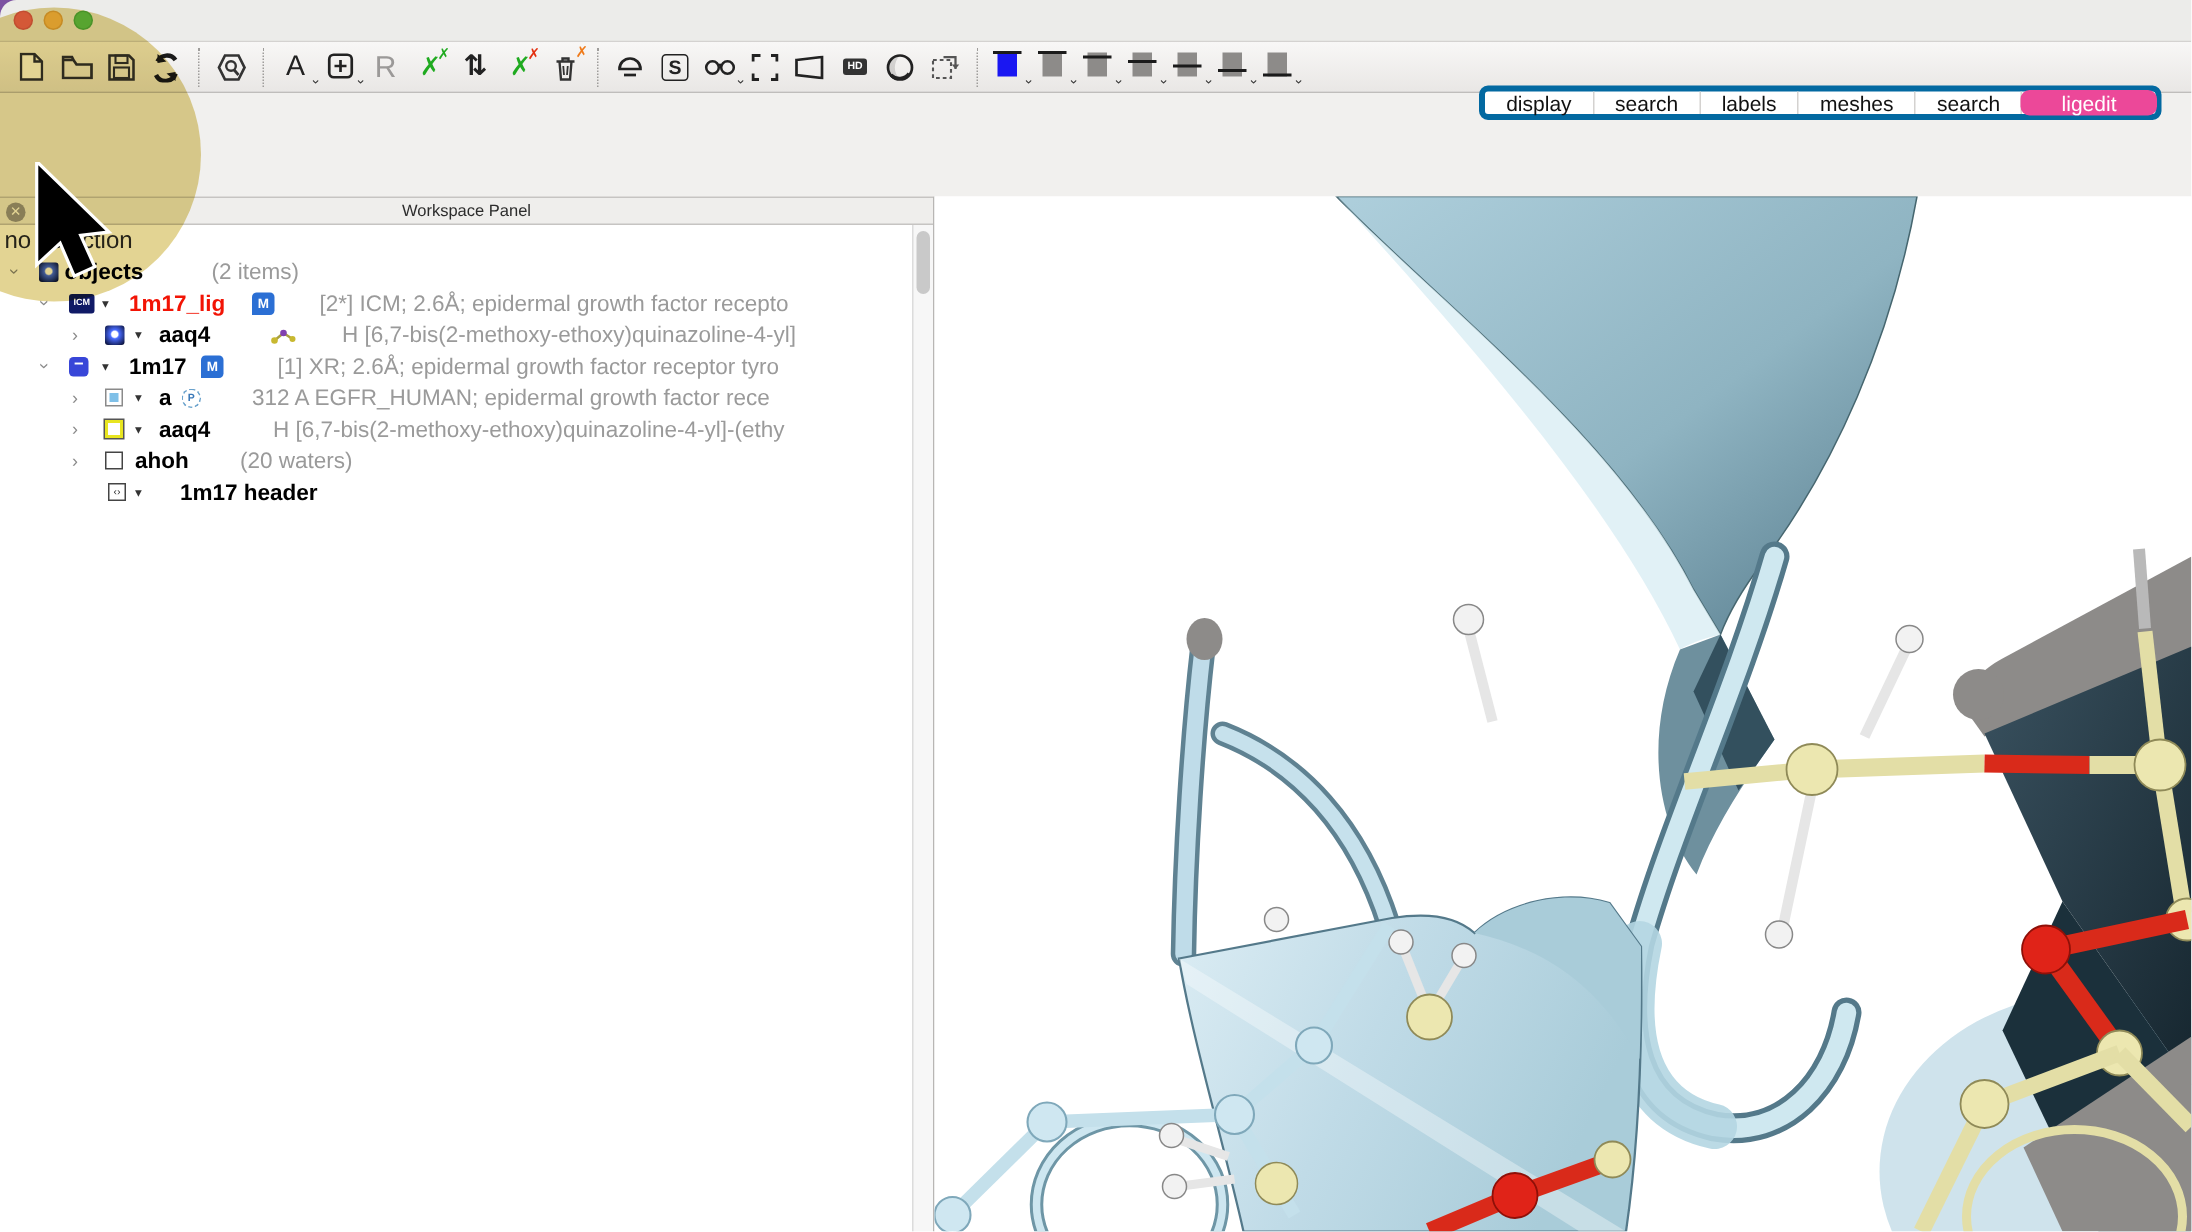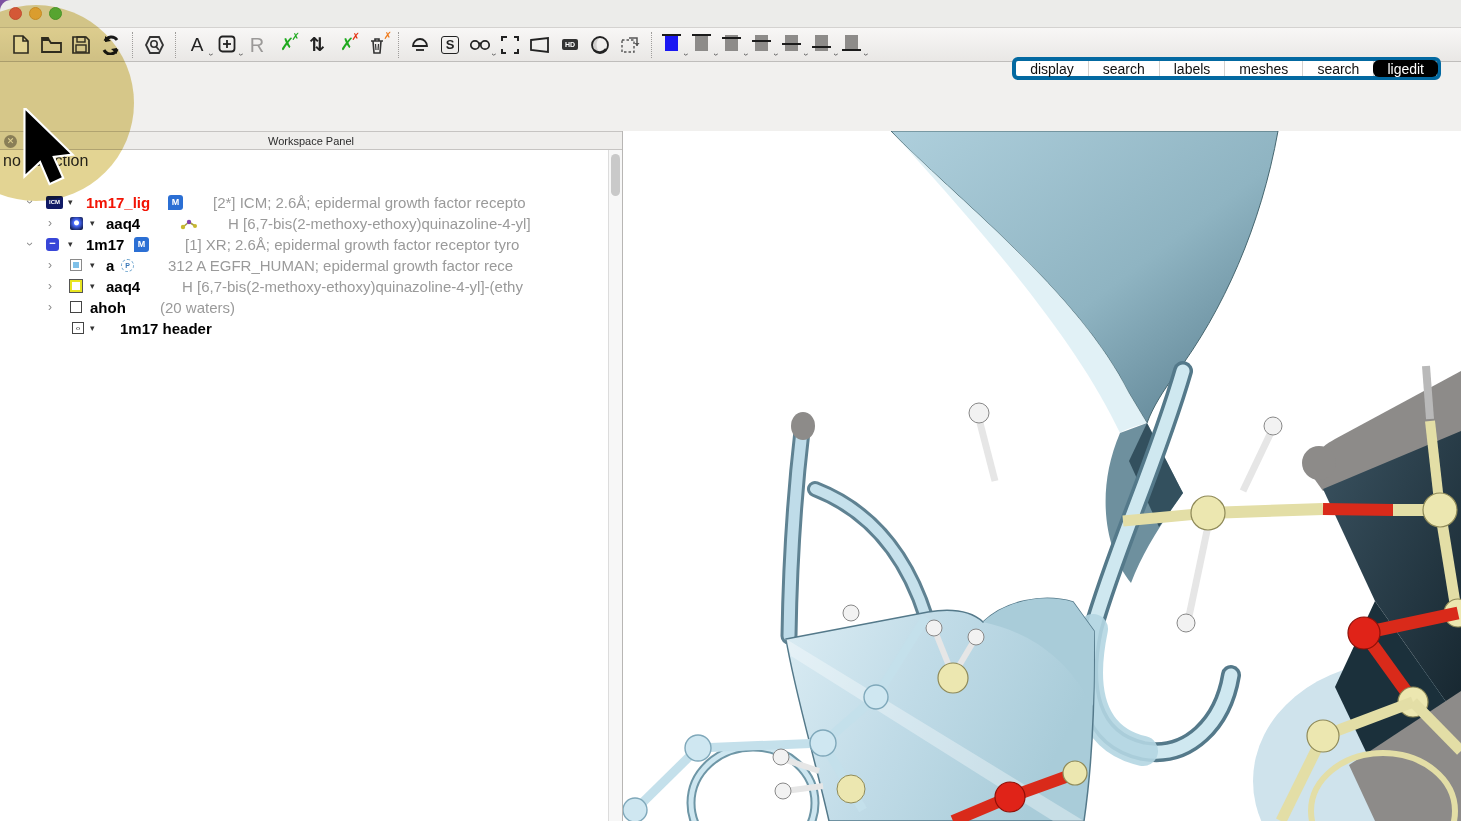--- a/index.html
+++ b/index.html
@@ -35,21 +35,21 @@
   .p2-btn.active{background:#d3cfc2;}
   .p2-sep{position:absolute;top:85px;height:40px;width:0;border-left:1px solid #8f8d8b;}
   .caret-b{font-size:9px;color:#333;transform:rotate(90deg);margin-left:2px;line-height:1;}
   #score-text{position:absolute;left:838px;top:88px;font-size:13.5px;color:#111;}
   #score-text b{font-weight:bold;}
   
   #view-tabs{position:absolute;top:57px;right:20px;height:23px;display:flex;background:#fff;
     border:4px solid #0369a1;border-radius:6px;}
   .vtab{padding:0 14px;font-size:14px;color:#111;display:flex;align-items:center;border-right:1px solid #d4d2d0;}
   .vtab:last-child{border-right:none;}
-  .vtab.sel{background:#000000;color:#fff;border-radius:6px;margin:-1px;padding:0 14px;}
+  .vtab.sel{background:#ec4899;color:#fff;border-radius:6px;margin:-1px;padding:0 27px;}
   
   #ws-header{position:absolute;left:0;top:131px;width:622px;height:19px;background:#efeeec;
     border-top:1px solid #c6c4c2;border-bottom:1px solid #c6c4c2;}
   #ws-title{position:absolute;left:0;right:0;top:3px;text-align:center;font-size:11px;color:#2c2c2c;}
   #ws-close{position:absolute;left:4px;top:3px;width:13px;height:13px;border-radius:50%;background:#9a9896;
     color:#fff;font-size:9px;line-height:13px;text-align:center;font-weight:bold;}
   #ws-body{position:absolute;left:0;top:150px;width:608px;height:671px;background:#fff;overflow:hidden;}
   #ws-scroll{position:absolute;left:608px;top:150px;width:14px;height:671px;background:#f7f7f7;border-left:1px solid #dcdcdc;}
   #ws-thumb{position:absolute;left:2px;top:4px;width:9px;height:42px;background:#c9c9c9;border-radius:5px;}
   #viewer-divider{position:absolute;left:622px;top:131px;width:1px;height:690px;background:#b8b6b4;}
@@ -408,20 +408,26 @@
   <div class="vtab sel">ligedit</div>
 </div>
 
 <div id="ws-header">
   <div id="ws-close">✕</div>
   <div id="ws-title">Workspace Panel</div>
 </div>
 <div id="ws-body">
   <div id="no-selection">no selection</div>
 
+  <div class="trow" style="top:22px">
+    <span class="chev open" style="left:8px">›</span>
+    <span class="ticon sphere" style="left:26px"></span>
+    <span class="tname" style="left:43px">objects</span>
+    <span class="tdesc" style="left:141px">(2 items)</span>
+  </div>
 
   <div class="trow" style="top:43px">
     <span class="chev open" style="left:28px">›</span>
     <span class="ticon icm-badge" style="left:46px">ICM</span>
     <span class="caret" style="left:68px">▾</span>
     <span class="tname red" style="left:86px">1m17_lig</span>
     <span class="mbadge" style="left:168px">M</span>
     <span class="tdesc" style="left:213px">[2*] ICM; 2.6Å; epidermal growth factor recepto</span>
   </div>
 

